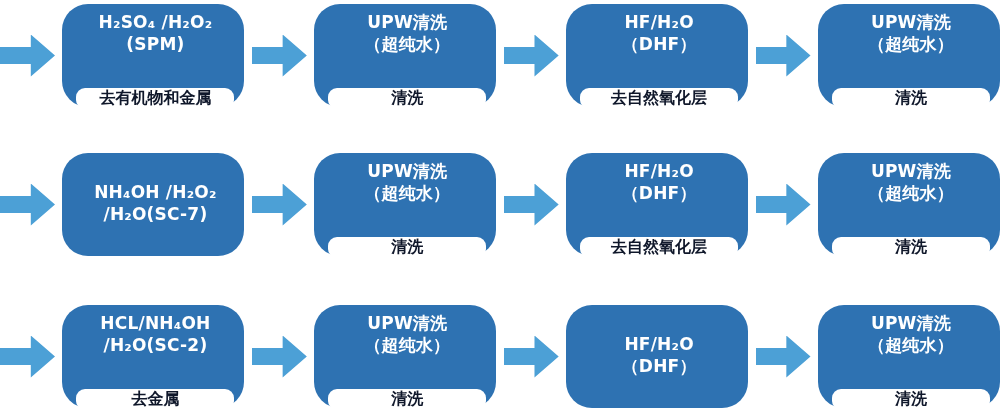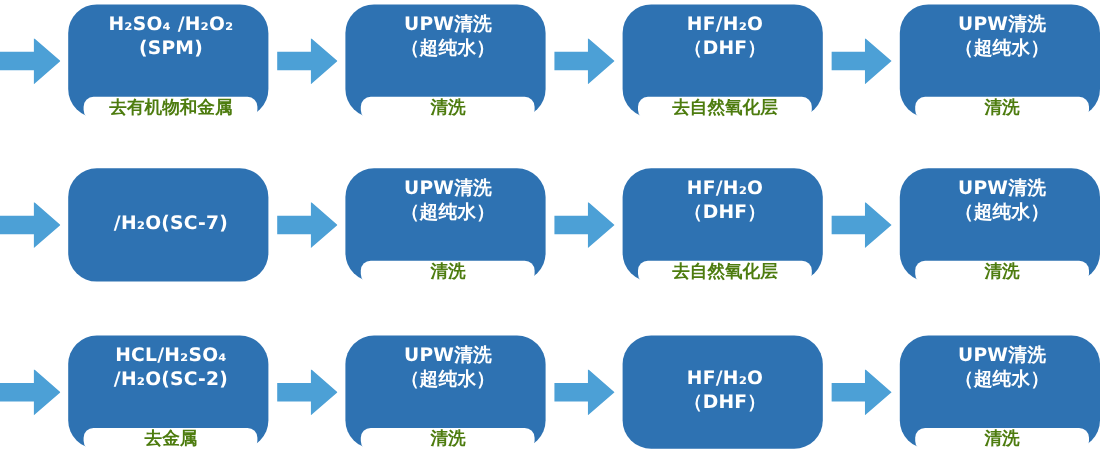--- a/index.html
+++ b/index.html
@@ -59,21 +59,21 @@
     letter-spacing: 0.2px;
     white-space: nowrap;
   }
   .step-label {
     height: 36px;
     background: #ffffff;
     border-radius: 9px;
     display: flex;
     align-items: center;
     justify-content: center;
-    color: #4d7c0f;
+    color: #0f172a;
     font-size: 16px;
     font-weight: 700;
     text-align: center;
     white-space: nowrap;
   }
 </style>
 </head>
 <body>
 
 <div class="canvas">
@@ -110,20 +110,21 @@
         <div>（超纯水）</div>
       </div>
       <div class="step-label">清洗</div>
     </div>
   </div>
 
   <div class="flow-row row-2">
     <div class="arrow"></div>
     <div class="step-box">
       <div class="step-title">
+        <div>NH₄OH /H₂O₂</div>
         <div>/H₂O(SC-7)</div>
       </div>
     </div>
     <div class="arrow"></div>
     <div class="step-box">
       <div class="step-title">
         <div>UPW清洗</div>
         <div>（超纯水）</div>
       </div>
       <div class="step-label">清洗</div>
@@ -143,21 +144,21 @@
         <div>（超纯水）</div>
       </div>
       <div class="step-label">清洗</div>
     </div>
   </div>
 
   <div class="flow-row row-3">
     <div class="arrow"></div>
     <div class="step-box">
       <div class="step-title">
-        <div>HCL/H₂SO₄</div>
+        <div>HCL/NH₄OH</div>
         <div>/H₂O(SC-2)</div>
       </div>
       <div class="step-label">去金属</div>
     </div>
     <div class="arrow"></div>
     <div class="step-box">
       <div class="step-title">
         <div>UPW清洗</div>
         <div>（超纯水）</div>
       </div>

